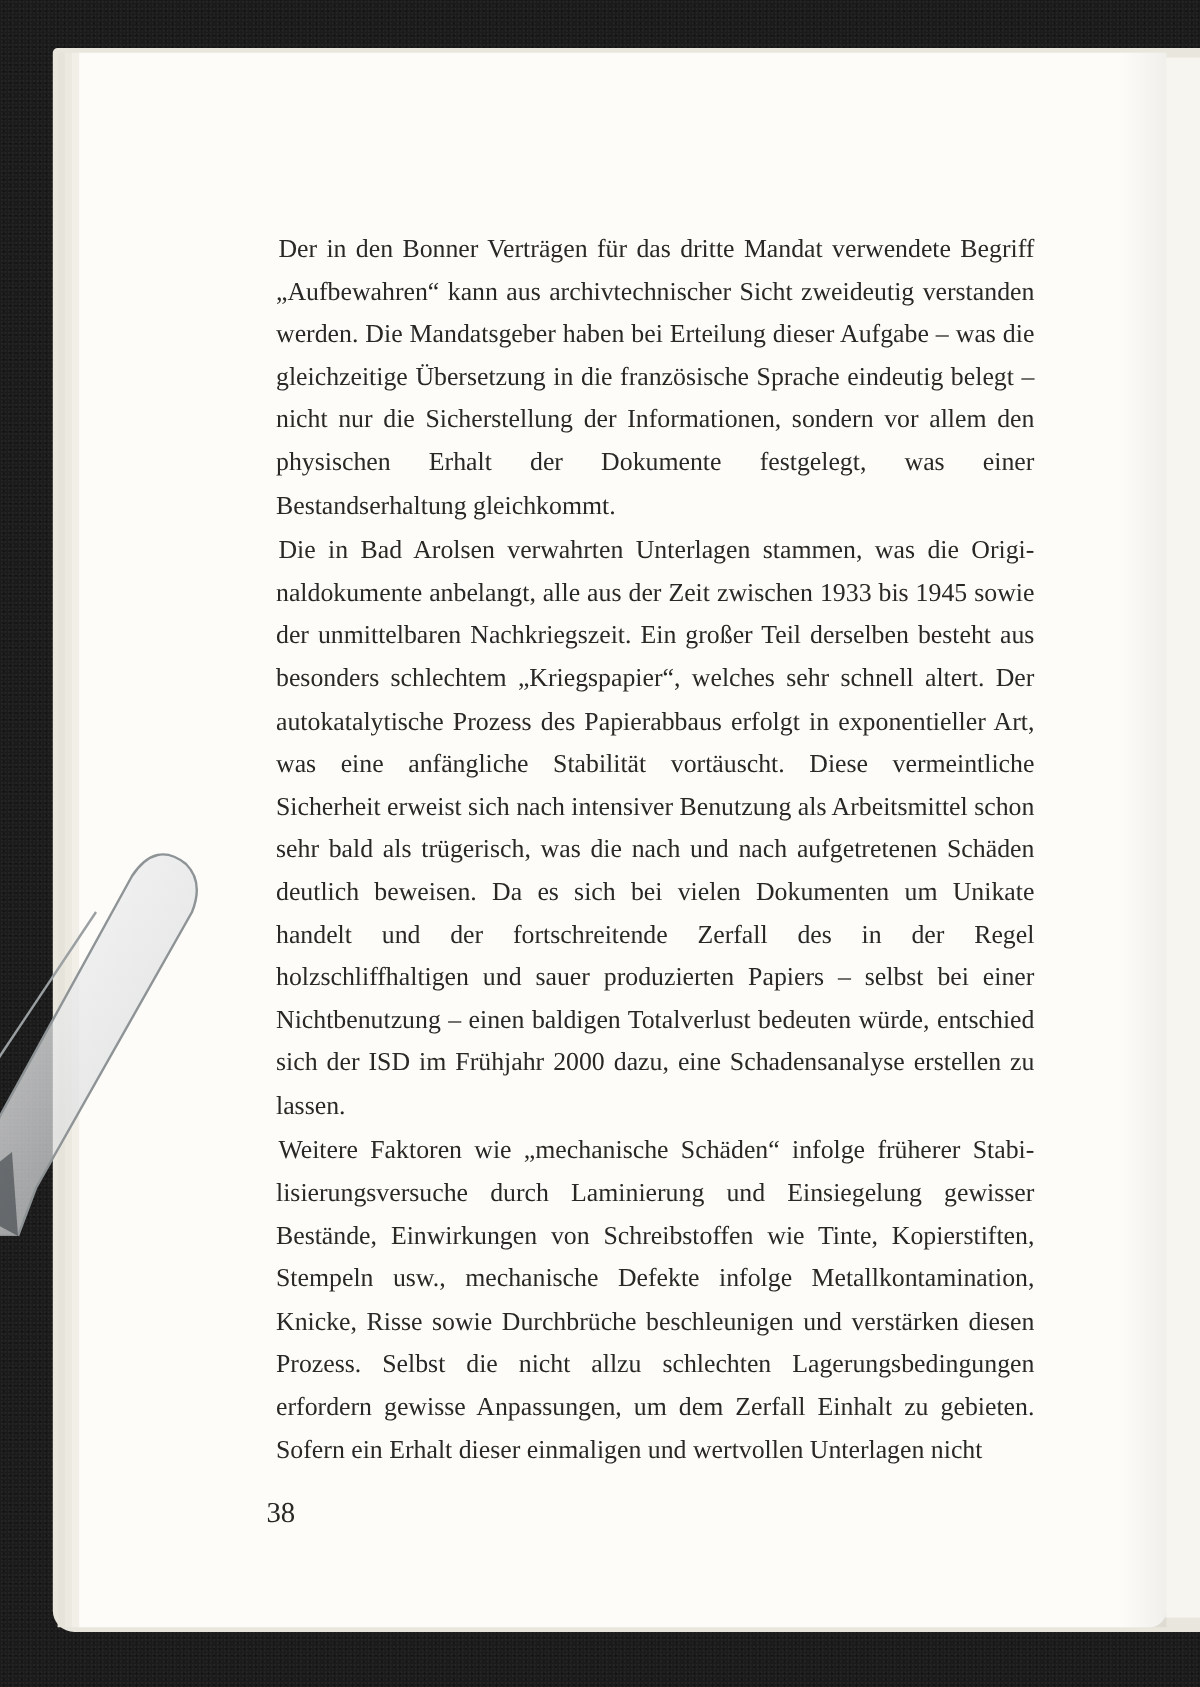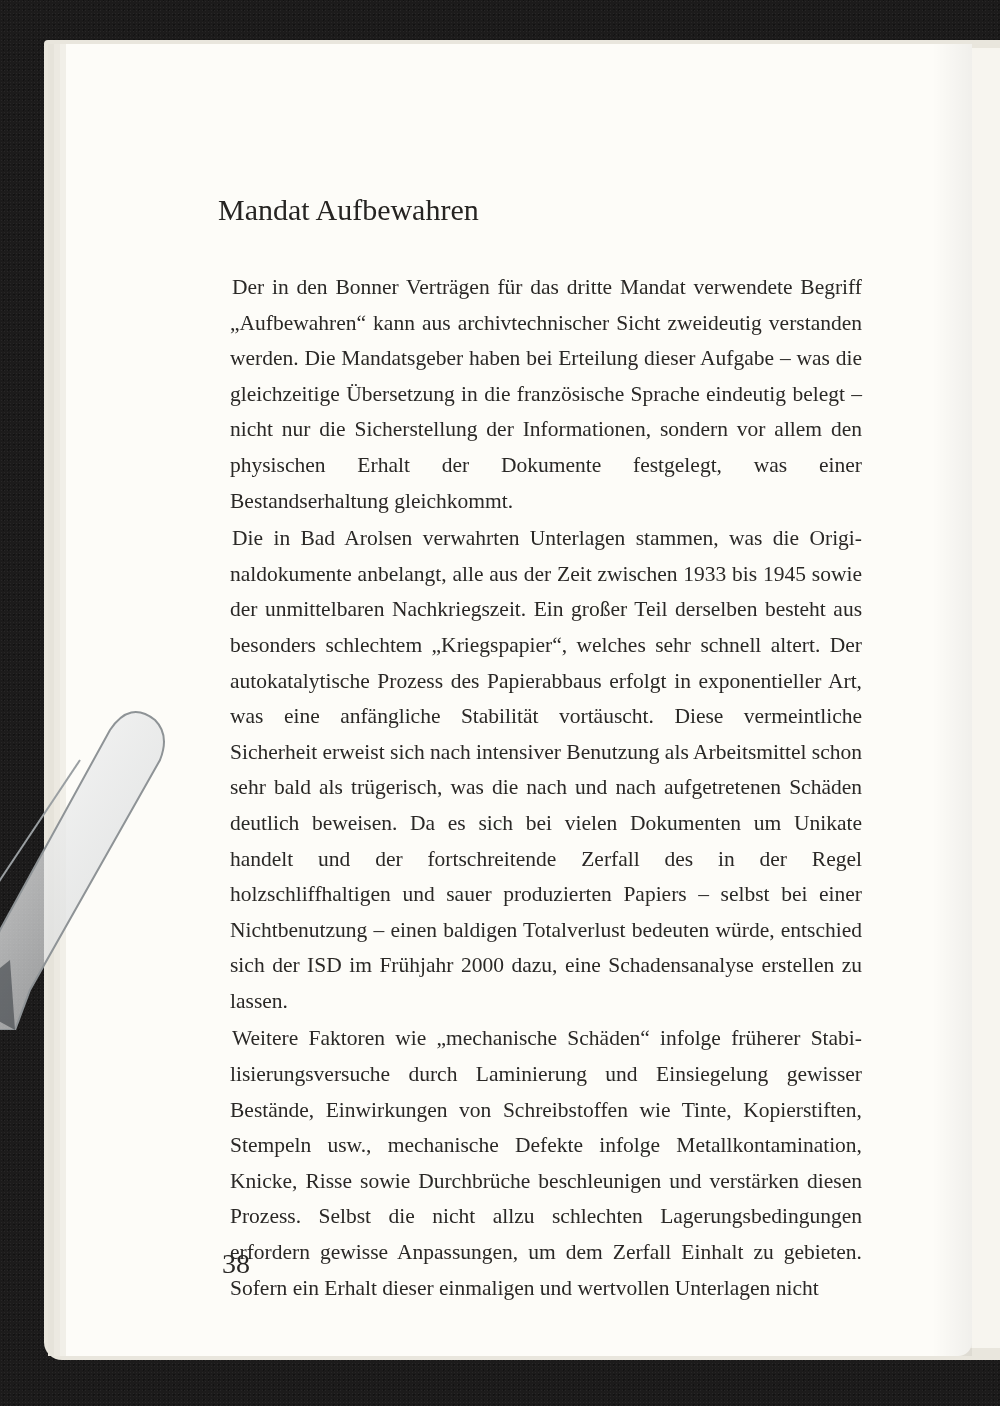--- a/index.html
+++ b/index.html
@@ -38,36 +38,35 @@
       font-size: 30px; line-height: 40px; margin: 0 0 40px 0; font-weight: normal;
       color: #262422;
     }
     .para {
       font-size: 21.5px; line-height: 35.6px; text-align: justify; margin: 0 0 2px 0;
       hyphens: manual;
     }
     .para-indent { text-indent: 2px; margin-left: 12px; }
     .page-number {
       position: absolute; left: 222px; top: 1248px;
-      font-family: "Liberation Serif", serif; font-size: 28px; color: #2a2826;
+      font-family: "Liberation Serif", serif; font-size: 24px; color: #2a2826;
     }
     .clip {
       position: absolute; left: -40px; top: 700px; width: 210px; height: 330px;
       pointer-events: none;
     }
   </style>
 </head>
 <body>
 
 <div class="page-stack"></div>
 <div class="next-page-edge"></div>
 <div class="page"></div>
 
 <div class="content">
-  <h1 class="title">Mandat Aufbewahren</h1>
   <p class="para para-indent">Der in den Bonner Verträgen für das dritte Mandat verwendete Beg­riff „Aufbewahren“ kann aus archivtechnischer Sicht zweideutig ver­standen werden. Die Mandatsgeber haben bei Erteilung dieser Aufga­be – was die gleichzeitige Übersetzung in die französische Sprache eindeutig belegt – nicht nur die Sicherstellung der Informationen, sondern vor allem den physischen Erhalt der Dokumente festgelegt, was einer Bestandserhaltung gleichkommt.</p>
   <p class="para para-indent">Die in Bad Arolsen verwahrten Unterlagen stammen, was die Origi­naldokumente anbelangt, alle aus der Zeit zwischen 1933 bis 1945 sowie der unmittelbaren Nachkriegszeit. Ein großer Teil derselben besteht aus besonders schlechtem „Kriegspapier“, welches sehr schnell altert. Der autokatalytische Prozess des Papierabbaus erfolgt in exponentieller Art, was eine anfängliche Stabilität vortäuscht. Diese vermeintliche Sicherheit erweist sich nach intensiver Benutzung als Arbeitsmittel schon sehr bald als trügerisch, was die nach und nach aufgetretenen Schäden deutlich beweisen. Da es sich bei vielen Do­kumenten um Unikate handelt und der fortschreitende Zerfall des in der Regel holzschliffhaltigen und sauer produzierten Papiers – selbst bei einer Nichtbenutzung – einen baldigen Totalverlust bedeuten wür­de, entschied sich der ISD im Frühjahr 2000 dazu, eine Schadensana­lyse erstellen zu lassen.</p>
   <p class="para para-indent">Weitere Faktoren wie „mechanische Schäden“ infolge früherer Stabi­lisierungsversuche durch Laminierung und Einsiegelung gewisser Bestände, Einwirkungen von Schreibstoffen wie Tinte, Kopierstiften, Stempeln usw., mechanische Defekte infolge Metallkontamination, Knicke, Risse sowie Durchbrüche beschleunigen und verstärken die­sen Prozess. Selbst die nicht allzu schlechten Lagerungsbedingungen erfordern gewisse Anpassungen, um dem Zerfall Einhalt zu gebieten. Sofern ein Erhalt dieser einmaligen und wertvollen Unterlagen nicht</p>
 </div>
 
 <div class="page-number">38</div>
 
 <svg class="clip" viewBox="0 0 210 330">
   <defs>
     <linearGradient id="clipfill" x1="0" y1="0" x2="1" y2="1">

